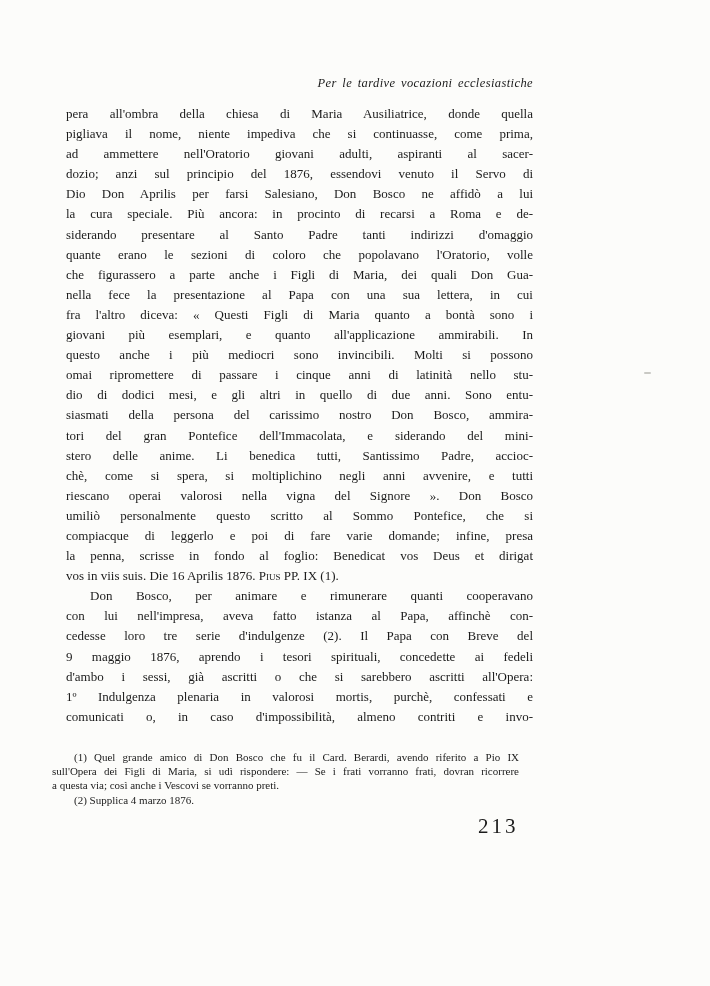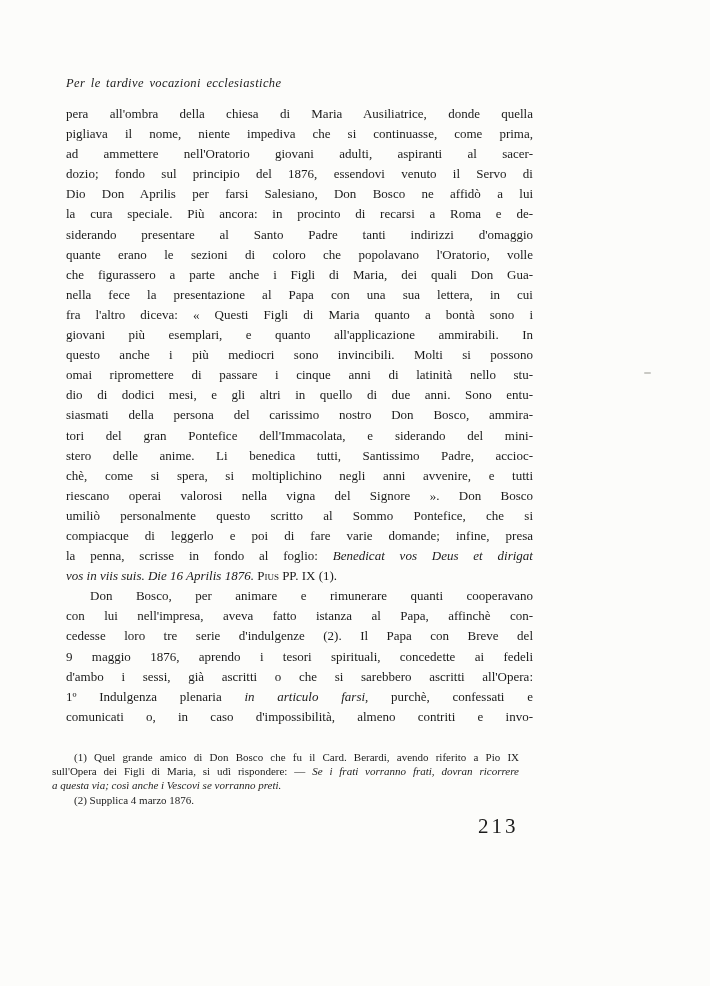--- a/index.html
+++ b/index.html
@@ -15,21 +15,21 @@
     overflow: hidden;
   }
   .page {
     position: relative;
     width: 710px; height: 986px;
     background: var(--paper);
   }
   .running-header {
     position: absolute;
     left: 66px; top: 76px; width: 467px;
-    text-align: left;
+    text-align: right;
     font-style: italic;
     font-size: 12.5px;
     letter-spacing: 0.4px;
     word-spacing: 2px;
   }
   .textblock {
     position: absolute;
     left: 66px; top: 104px; width: 467px;
   }
   .textblock .line {
@@ -46,21 +46,21 @@
     left: 52px; top: 750px; width: 467px;
   }
   .footnotes .line {
     font-size: 11px;
     line-height: 14.2px;
     text-align: justify;
     text-align-last: justify;
   }
   .footnotes .line.last { text-align-last: left; }
   .footnotes .line.indent { text-indent: 22px; }
-  .i  { font-style: italic; }
+  .i  { }
   .sc { font-variant: small-caps; }
   .page-number {
     position: absolute;
     left: 478px; top: 814px;
     font-size: 21px;
     letter-spacing: 3px;
   }
   .speck {
     position: absolute;
     left: 644px; top: 372px;
@@ -73,21 +73,21 @@
 <body>
 
 <div class="page">
   <div class="running-header">Per le tardive vocazioni ecclesiastiche</div>
 
   <div class="textblock">
       <div>
         <div class="line"><span>pera all'ombra della chiesa di Maria Ausiliatrice, donde quella</span></div>
         <div class="line"><span>pigliava il nome, niente impediva che si continuasse, come prima,</span></div>
         <div class="line"><span>ad ammettere nell'Oratorio giovani adulti, aspiranti al sacer-</span></div>
-        <div class="line"><span>dozio; fondo sul principio del 1876, essendovi venuto il Servo di</span></div>
+        <div class="line"><span>dozio; anzi sul principio del 1876, essendovi venuto il Servo di</span></div>
         <div class="line"><span>Dio Don Aprilis per farsi Salesiano, Don Bosco ne affidò a lui</span></div>
         <div class="line"><span>la cura speciale. Più ancora: in procinto di recarsi a Roma e de-</span></div>
         <div class="line"><span>siderando presentare al Santo Padre tanti indirizzi d'omaggio</span></div>
         <div class="line"><span>quante erano le sezioni di coloro che popolavano l'Oratorio, volle</span></div>
         <div class="line"><span>che figurassero a parte anche i Figli di Maria, dei quali Don Gua-</span></div>
         <div class="line"><span>nella fece la presentazione al Papa con una sua lettera, in cui</span></div>
         <div class="line"><span>fra l'altro diceva: « Questi Figli di Maria quanto a bontà sono i</span></div>
         <div class="line"><span>giovani più esemplari, e quanto all'applicazione ammirabili. In</span></div>
         <div class="line"><span>questo anche i più mediocri sono invincibili. Molti si possono</span></div>
         <div class="line"><span>omai ripromettere di passare i cinque anni di latinità nello stu-</span></div>
@@ -101,21 +101,21 @@
         <div class="line"><span>compiacque di leggerlo e poi di fare varie domande; infine, presa</span></div>
         <div class="line"><span>la penna, scrisse in fondo al foglio: </span><span class="i">Benedicat vos Deus et dirigat</span></div>
         <div class="line last"><span class="i">vos in viis suis. Die 16 Aprilis 1876.</span><span> </span><span class="sc">Pius</span><span> PP. IX (1).</span></div>
       </div>
       <div>
         <div class="line indent"><span>Don Bosco, per animare e rimunerare quanti cooperavano</span></div>
         <div class="line"><span>con lui nell'impresa, aveva fatto istanza al Papa, affinchè con-</span></div>
         <div class="line"><span>cedesse loro tre serie d'indulgenze (2). Il Papa con Breve del</span></div>
         <div class="line"><span>9 maggio 1876, aprendo i tesori spirituali, concedette ai fedeli</span></div>
         <div class="line"><span>d'ambo i sessi, già ascritti o che si sarebbero ascritti all'Opera:</span></div>
-        <div class="line"><span>1º Indulgenza plenaria </span><span class="i">in articulo farsi</span><span>, purchè, confessati e</span></div>
+        <div class="line"><span>1º Indulgenza plenaria </span><span class="i">in valorosi mortis</span><span>, purchè, confessati e</span></div>
         <div class="line"><span>comunicati o, in caso d'impossibilità, almeno contriti e invo-</span></div>
       </div>
     </div>
 
   <div class="footnotes">
       <div>
         <div class="line indent"><span>(1) Quel grande amico di Don Bosco che fu il Card. Berardi, avendo riferito a Pio IX</span></div>
         <div class="line"><span>sull'Opera dei Figli di Maria, si udì rispondere: — </span><span class="i">Se i frati vorranno frati, dovran ricorrere</span></div>
         <div class="line last"><span class="i">a questa via; così anche i Vescovi se vorranno preti.</span></div>
       </div>

